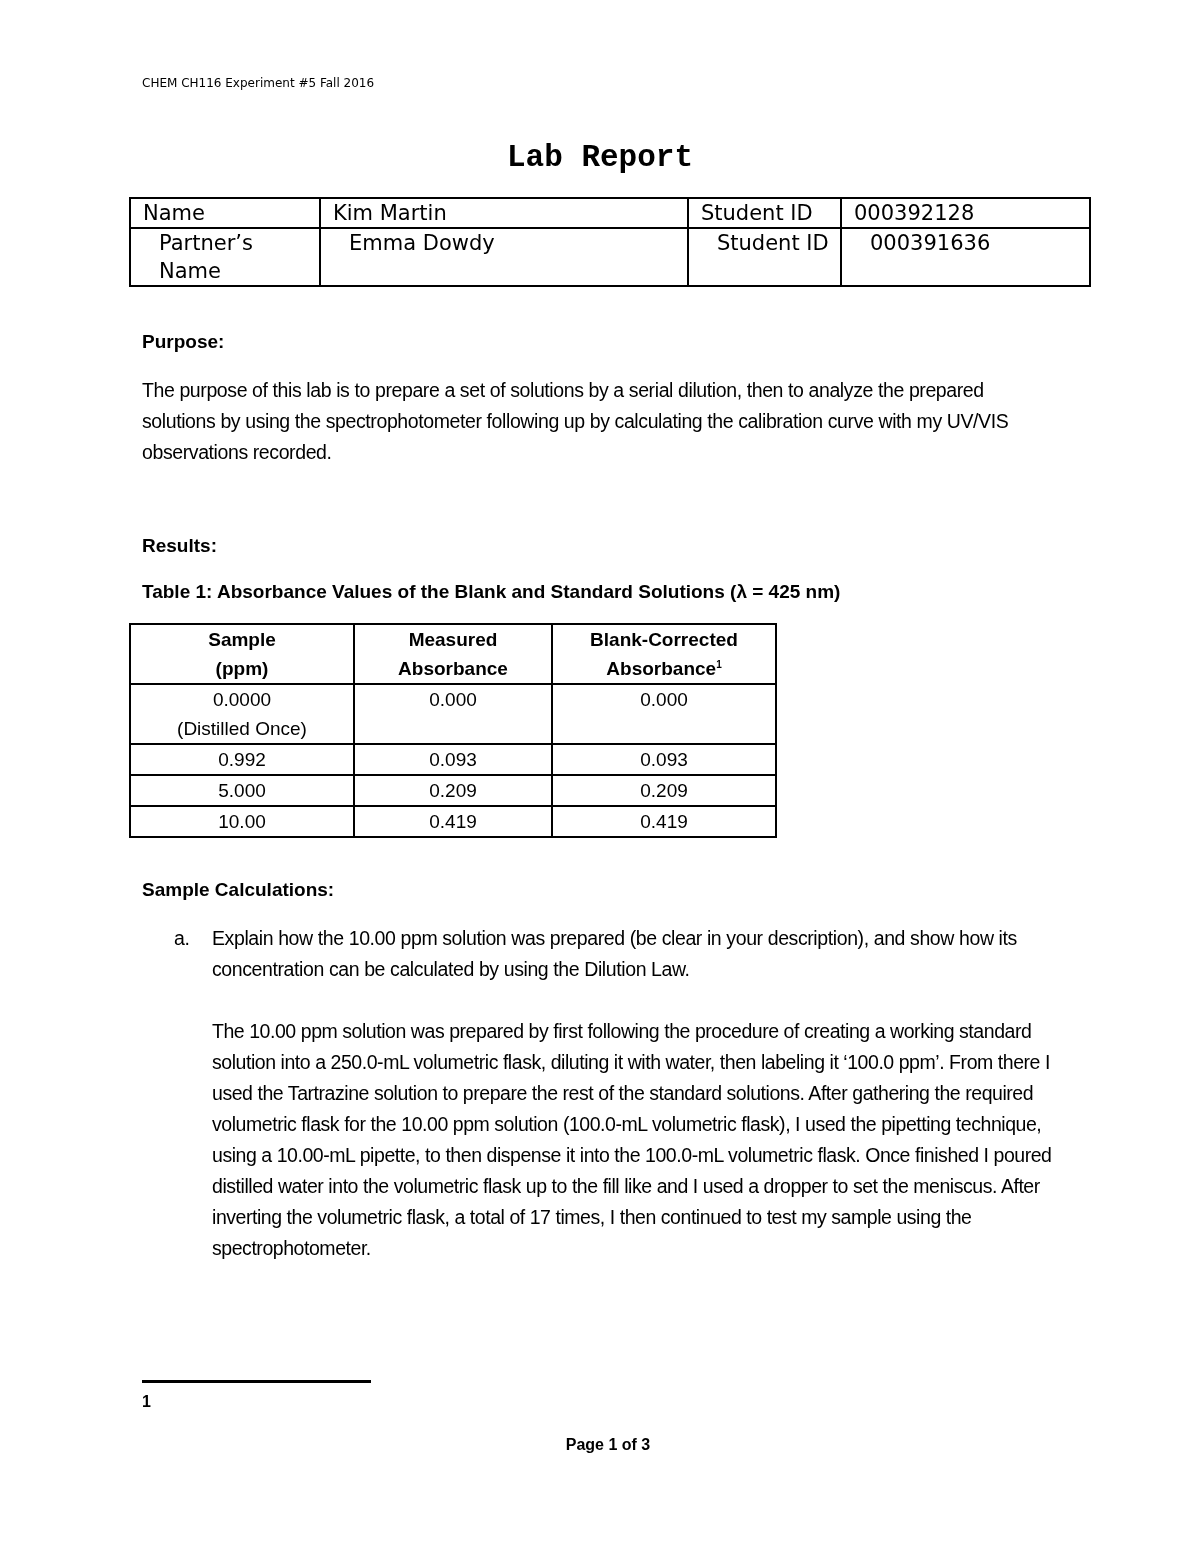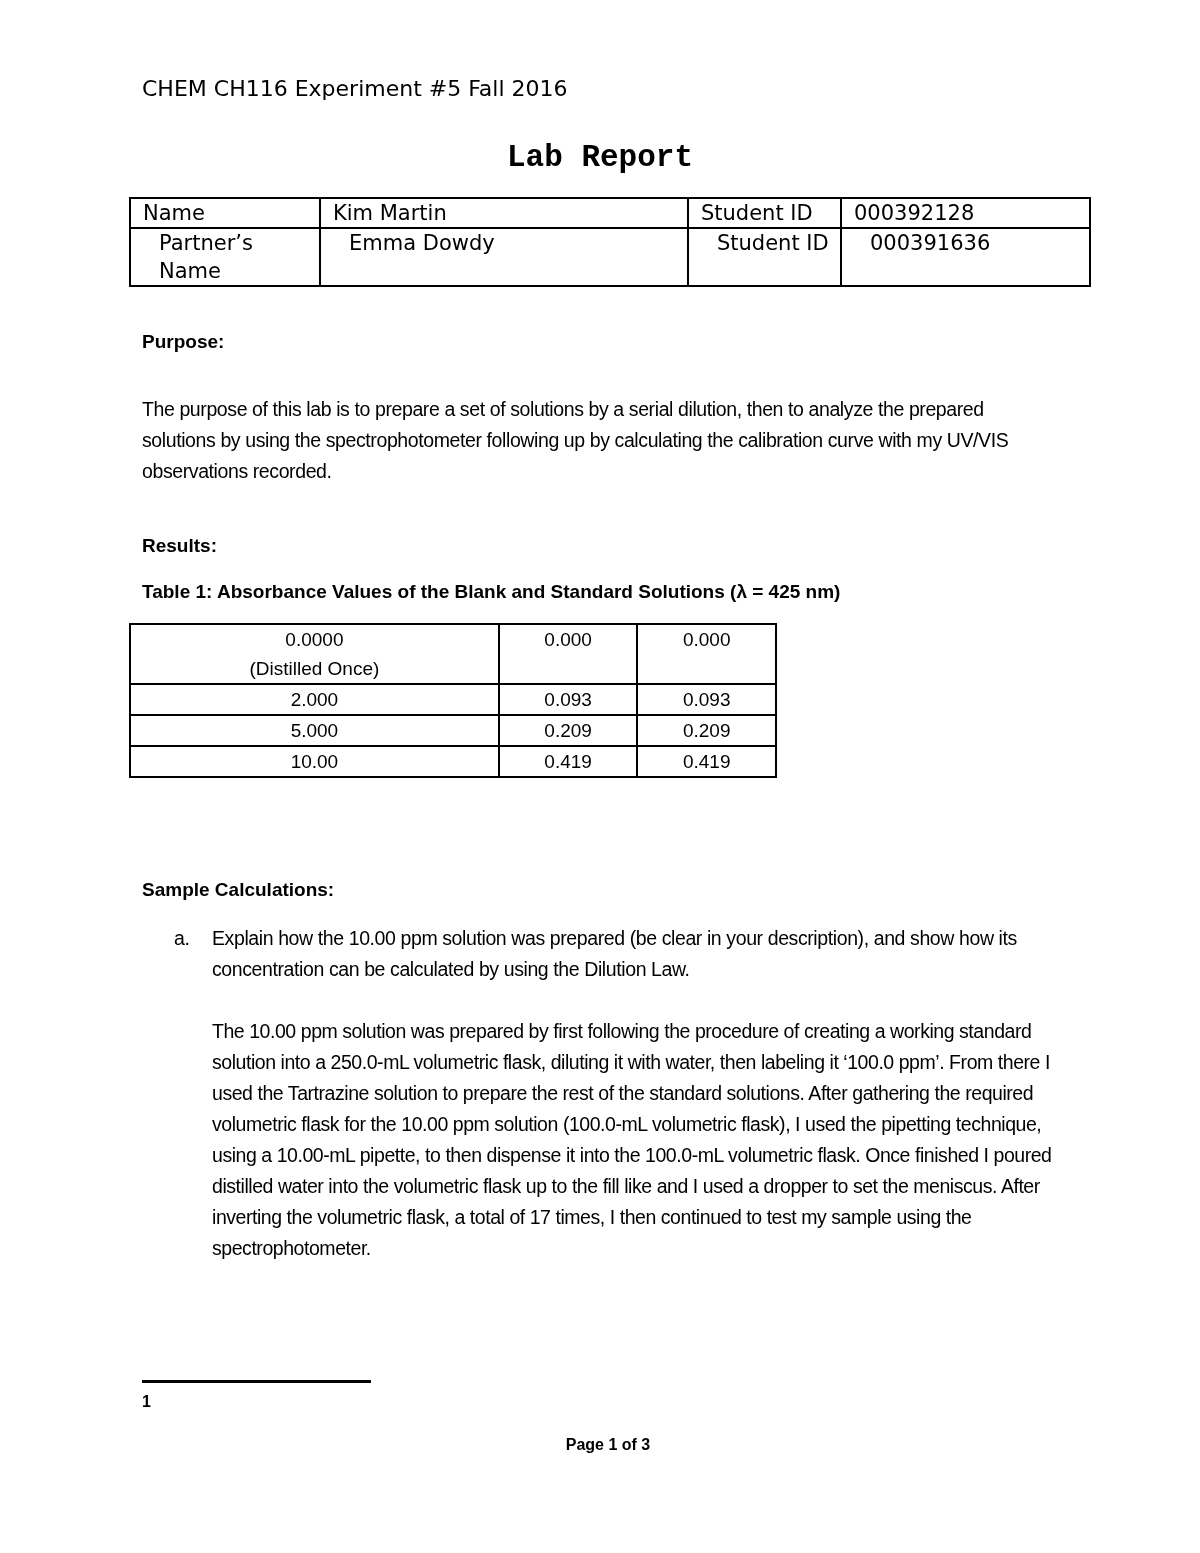--- a/index.html
+++ b/index.html
@@ -3,21 +3,21 @@
 <meta charset="utf-8">
 <style>
   html, body { margin: 0; padding: 0; background: #ffffff; }
   body {
     width: 1200px; height: 1553px; position: relative; overflow: hidden;
     color: #000; font-family: "Liberation Sans", sans-serif;
   }
   .abs { position: absolute; }
   .header-line {
     left: 142px; top: 76px; font-family: "DejaVu Sans", sans-serif;
-    font-size: 22px; letter-spacing: 0px;
+    font-size: 12px; letter-spacing: 0px;
   }
   .doc-title {
     left: 0; width: 1200px; top: 140px; text-align: center;
     font-family: Liberation Mono, monospace; font-weight: bold; font-size: 31px;
   }
   table.info {
     position: absolute; left: 129px; top: 197px; width: 962px;
     border-collapse: collapse; font-family: "DejaVu Sans", sans-serif; font-size: 21px;
   }
   table.info td {
@@ -78,37 +78,51 @@
   <tr class="r2">
     <td style="width:160px">Partner’s Name</td>
     <td>Emma Dowdy</td>
     <td>Student ID</td>
     <td>000391636</td>
   </tr>
 </tbody>
   </table>
 
 <div class="abs section-heading" style="top:331px">Purpose:</div>
-<div class="abs para" style="top:394px">The purpose of this lab is to prepare a set of solutions by a serial dilution, then to analyze the prepared solutions by using the spectrophotometer following up by calculating the calibration curve with my UV/VIS observations recorded.</div>
+<div class="abs para" style="top:375px">The purpose of this lab is to prepare a set of solutions by a serial dilution, then to analyze the prepared solutions by using the spectrophotometer following up by calculating the calibration curve with my UV/VIS observations recorded.</div>
 
 <div class="abs section-heading" style="top:535px">Results:</div>
 <div class="abs section-heading" style="top:581px">Table 1:  Absorbance Values of the Blank and Standard Solutions (λ = 425 nm)</div>
 
 <table class="data">
   <tbody>
+      <tr>
+    <th style="width:222px">
+      <span>Sample</span><br>
+      <span>(ppm)</span>
+    </th>
+    <th style="width:196px">
+      <span>Measured</span><br>
+      <span>Absorbance</span>
+    </th>
+    <th>
+      <span>Blank-Corrected</span><br>
+      <span>Absorbance</span><sup>1</sup>
+    </th>
+  </tr>
   <tr class="tall">
     <td>
       <span>0.0000</span><br>
       <span>(Distilled Once)</span>
     </td>
     <td>0.000</td>
     <td>0.000</td>
   </tr>
   <tr class="short">
-    <td>2.000</td>
+    <td>0.992</td>
     <td>0.093</td>
     <td>0.093</td>
   </tr>
   <tr class="short">
     <td>5.000</td>
     <td>0.209</td>
     <td>0.209</td>
   </tr>
   <tr class="short">
     <td>10.00</td>

